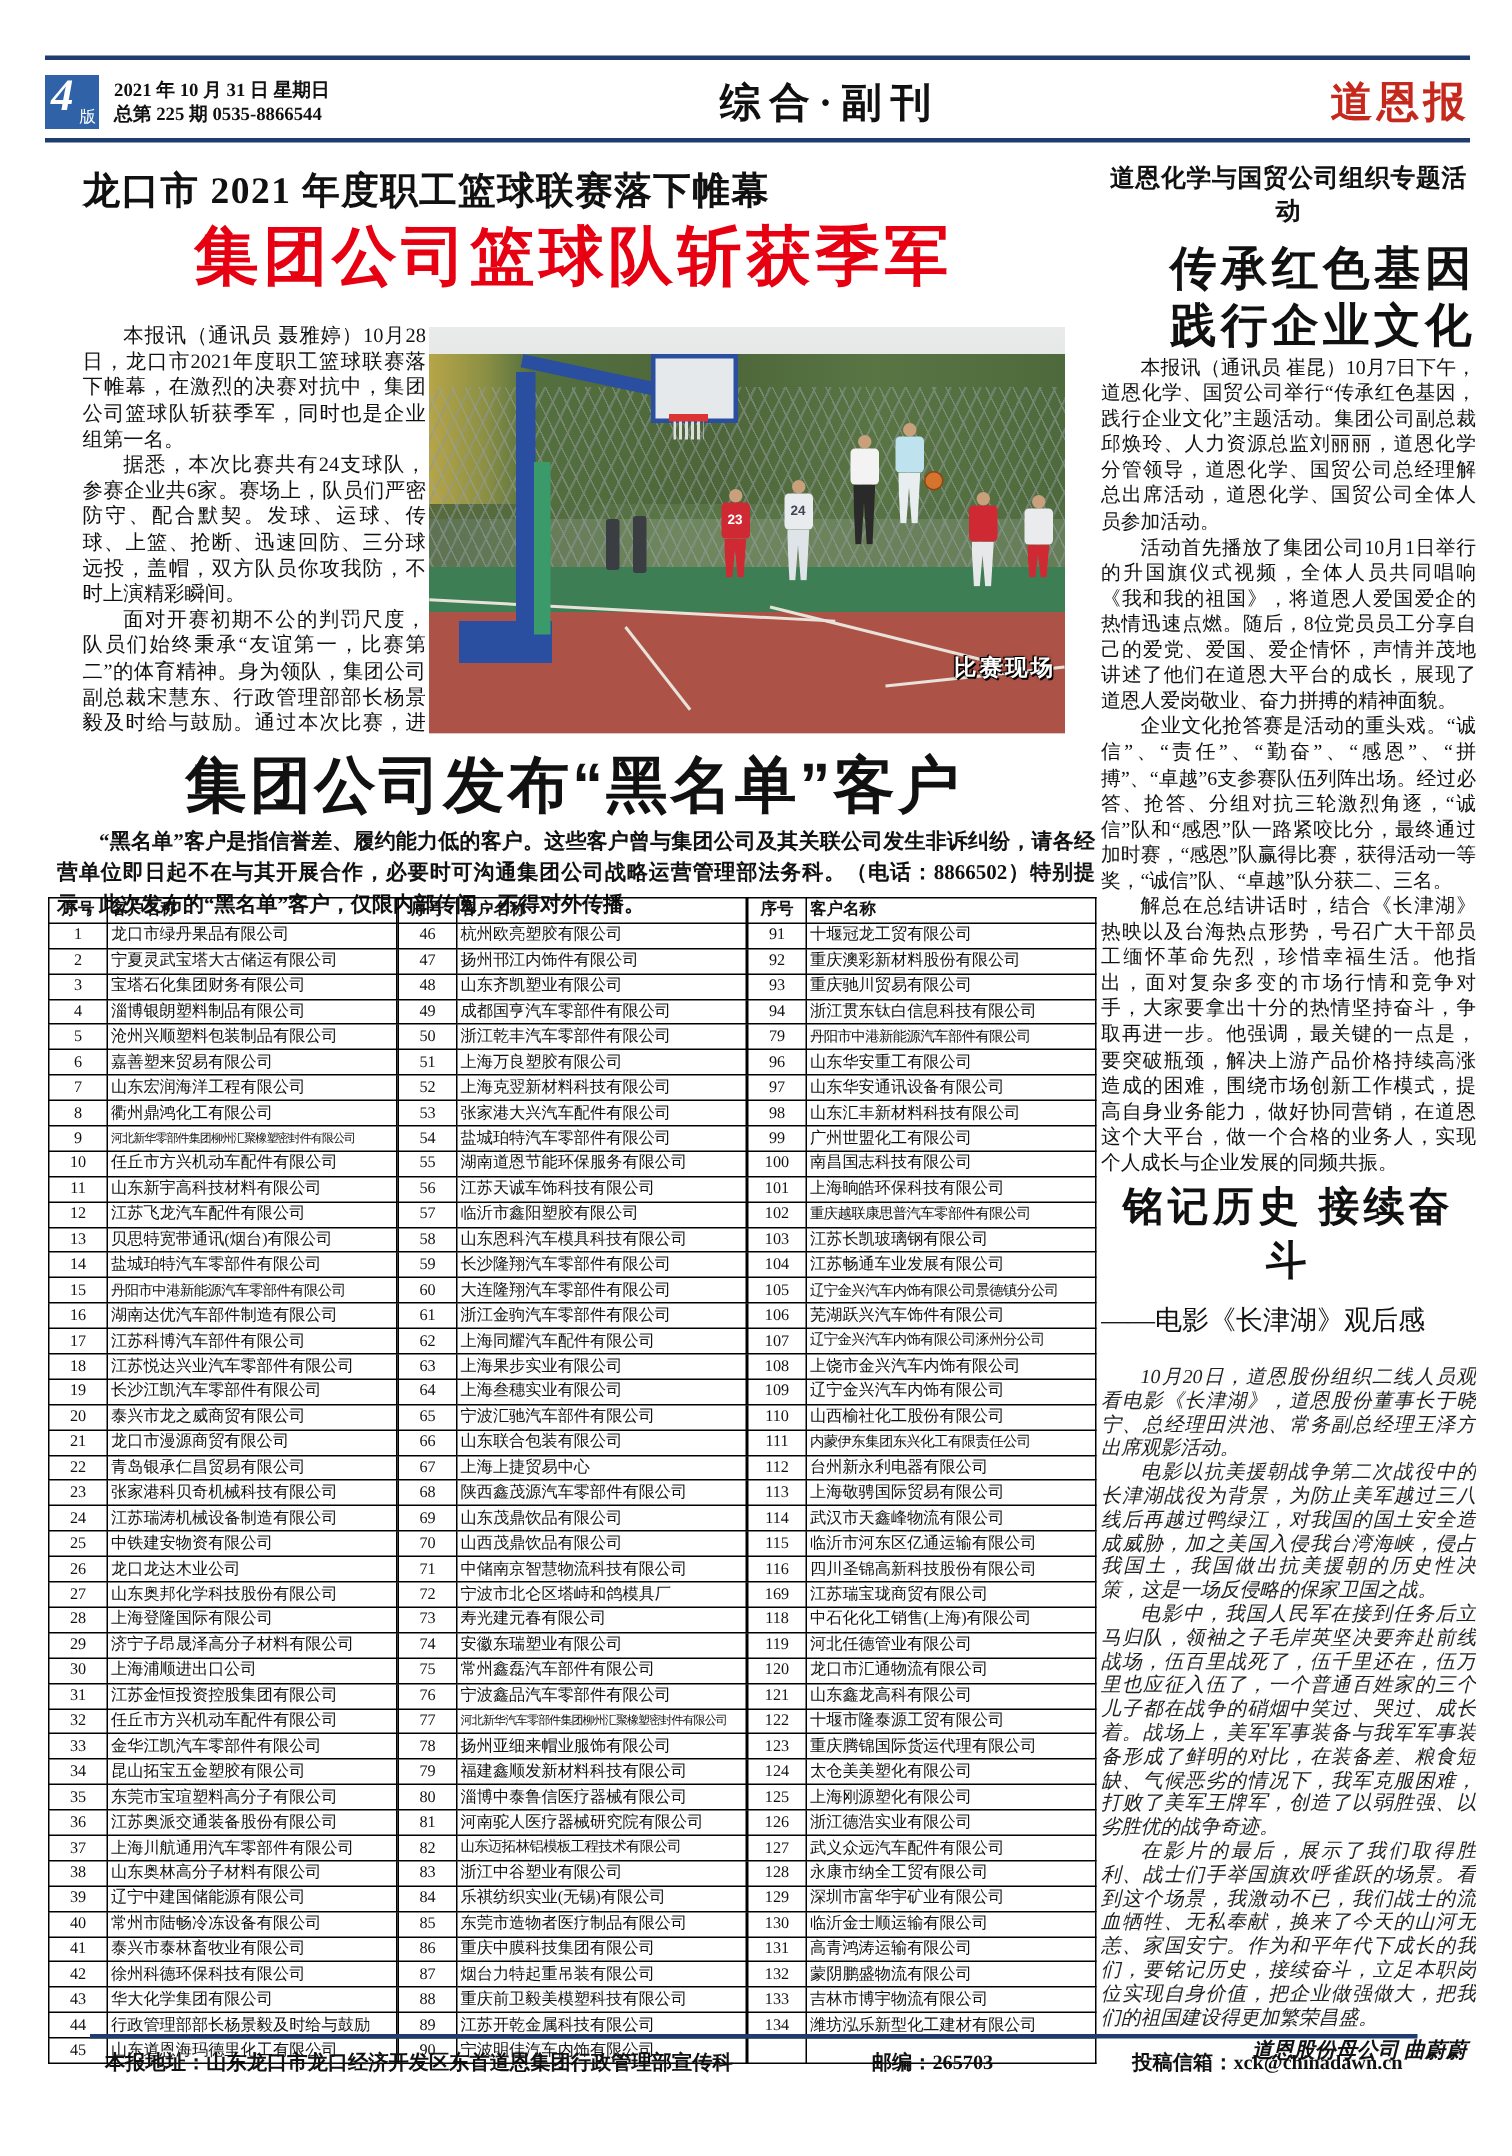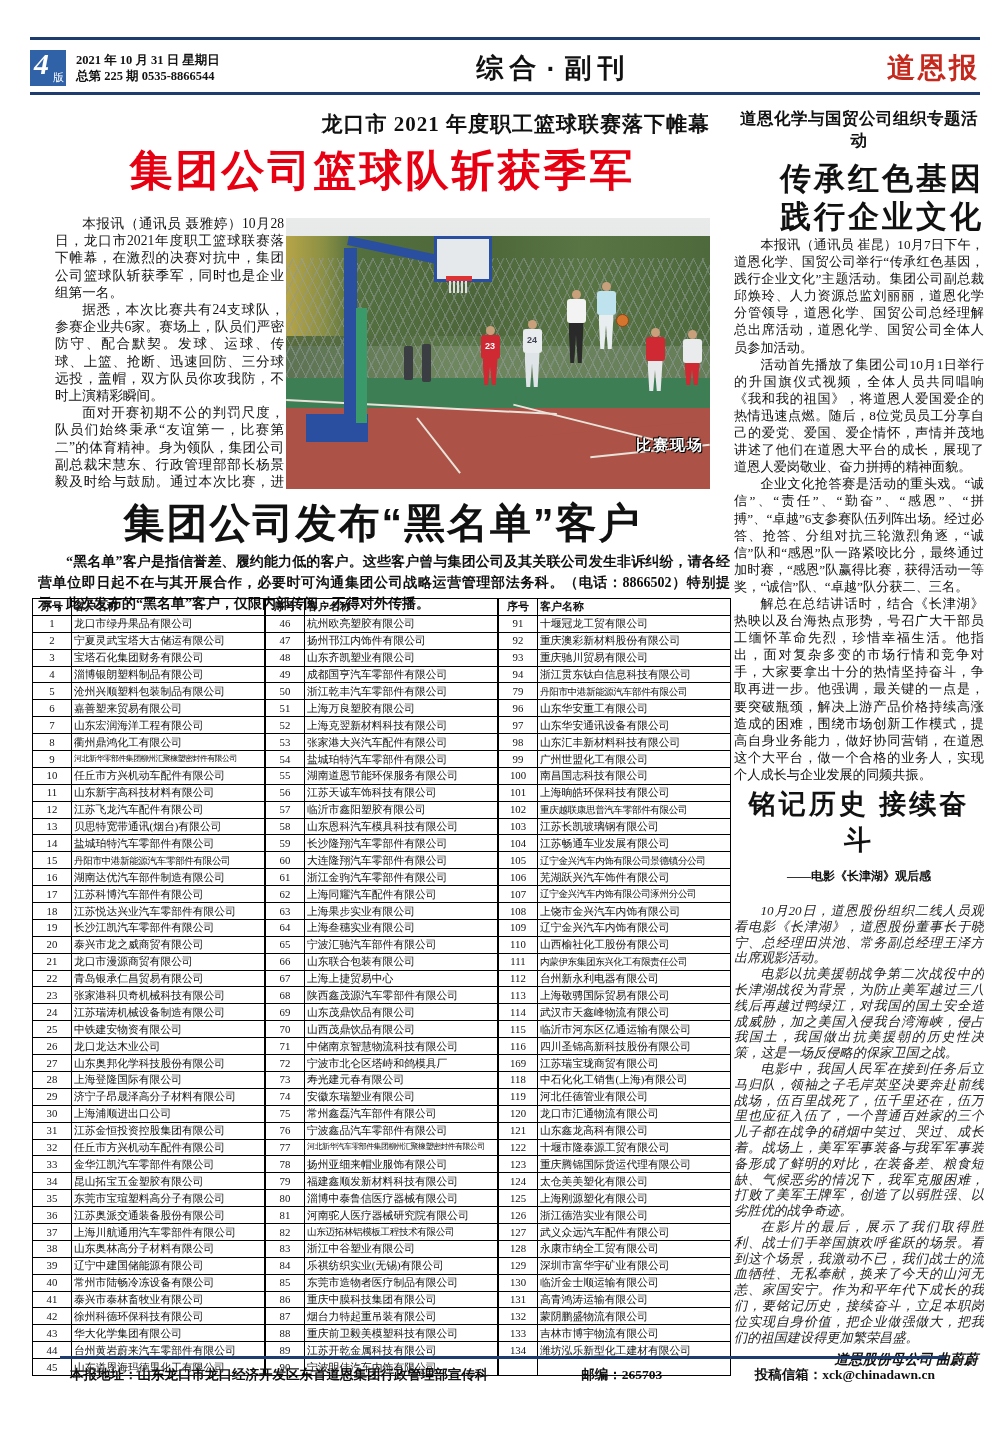--- a/index.html
+++ b/index.html
@@ -5,27 +5,27 @@
   html,body{margin:0;padding:0;background:#fff;}
   .page{position:relative;width:1008px;height:1437px;background:#fff;overflow:hidden;
         font-family:"Liberation Serif","DejaVu Serif",serif;color:#111;}
   .rule{position:absolute;background:#1e3c6e;}
   
   .hdr{position:absolute;left:30px;top:50px;width:950px;height:36px;display:flex;align-items:center;}
   .badge{width:36px;height:36px;background:#2f62a7;color:#fff;position:relative;flex:0 0 auto;}
   .badge .num{position:absolute;left:4px;top:-3px;font-size:30px;font-style:italic;font-weight:bold;}
   .badge .ban{position:absolute;right:2px;bottom:1px;font-size:11px;}
   .hdr-meta{margin-left:10px;font-size:12.5px;line-height:16px;font-weight:600;white-space:nowrap;}
-  .hdr-center{flex:1;text-align:center;font-family:Liberation Mono, monospace;
+  .hdr-center{flex:1;text-align:center;font-family:Liberation Serif, serif;
               font-weight:bold;font-size:27px;letter-spacing:6px;}
   .masthead{color:#c5281c;font-weight:bold;font-size:28px;letter-spacing:3px;
             font-family:"Liberation Serif",serif;}
   
-  .kicker-main{position:absolute;left:55px;top:110px;width:655px;text-align:right;
-               font-size:21px;font-weight:600;letter-spacing:1px;}
+  .kicker-main{position:absolute;left:55px;top:110px;width:655px;text-align:left;
+               font-size:25px;font-weight:600;letter-spacing:1px;}
   .headline-red{position:absolute;left:55px;top:142px;width:655px;text-align:center;color:#e60012;
                 font-family:"Liberation Sans","DejaVu Sans",sans-serif;font-weight:bold;
                 font-size:43px;letter-spacing:3px;}
   .article-body{position:absolute;left:55px;top:215px;width:229px;height:276px;overflow:hidden;}
   .article-body p{margin:0;font-size:13.6px;line-height:17.2px;text-align:justify;text-indent:2em;}
   
   .photo{position:absolute;left:286px;top:218px;width:424px;height:271px;overflow:hidden;
          background:linear-gradient(#e9ebea 0%,#dfe3e2 30%,#d6dcda 45%);}
   .trees{position:absolute;left:0;top:18px;width:100%;height:110px;
          background:linear-gradient(90deg,#b7a548 0%,#8a8f44 9%,#55703f 16%,#4c6639 45%,#5a7544 70%,#4e6a3c 100%);}
@@ -78,21 +78,21 @@
   table.bl td.xs{font-size:8px;letter-spacing:-0.6px;}
   
   .r-art1{position:absolute;left:734px;top:108px;width:250px;height:678px;overflow:hidden;}
   .r-kicker{text-align:center;font-size:16.5px;font-weight:600;letter-spacing:.5px;margin:0 0 8px 0;}
   .r-title{text-align:right;font-family:"Liberation Sans","DejaVu Sans",sans-serif;font-weight:bold;
            font-size:31px;line-height:38px;letter-spacing:3px;margin:0 0 0 0;}
   .r-art1 .body p,.r-art2 .body p{margin:0;font-size:13.2px;line-height:17.1px;text-align:justify;text-indent:2em;}
   .r-art2{position:absolute;left:734px;top:786px;width:250px;height:600px;overflow:hidden;}
   .r2-title{text-align:center;font-family:"Liberation Sans","DejaVu Sans",sans-serif;font-weight:bold;
             font-size:27px;letter-spacing:3px;margin:0 0 10px 0;}
-  .r2-sub{text-align:center;font-size:12px;font-weight:700;margin:0 0 18px 0;}
+  .r2-sub{font-size:18px;font-weight:400;margin:0 0 18px 0;}
   .r-art2 .body p{font-style:italic;line-height:15.8px;color:#222;}
   .byline{text-align:right;font-size:14px;font-weight:bold;font-style:italic;padding-right:6px;margin-top:6px;}
   
   .foot-rule{position:absolute;left:60px;top:1356px;width:885px;height:3px;background:#1e3c6e;}
   .footer{position:absolute;left:70px;top:1366px;width:865px;display:flex;justify-content:space-between;
           font-size:13.5px;font-weight:600;}
 </style>
 </head>
 <body>
 
@@ -361,21 +361,21 @@
           <tr>
             <td class="sn">42</td>
             <td class="nm">徐州科德环保科技有限公司</td>
           </tr>
           <tr>
             <td class="sn">43</td>
             <td class="nm">华大化学集团有限公司</td>
           </tr>
           <tr>
             <td class="sn">44</td>
-            <td class="nm">台州黄岩蔚来汽车零部件有限公司</td>
+            <td class="nm">行政管理部部长杨景毅及时给与鼓励</td>
           </tr>
           <tr>
             <td class="sn">45</td>
             <td class="nm">山东道恩海玛德里化工有限公司</td>
           </tr>
         </tbody>
     </table>
     <table class="bl">
       <thead>
           <tr>

